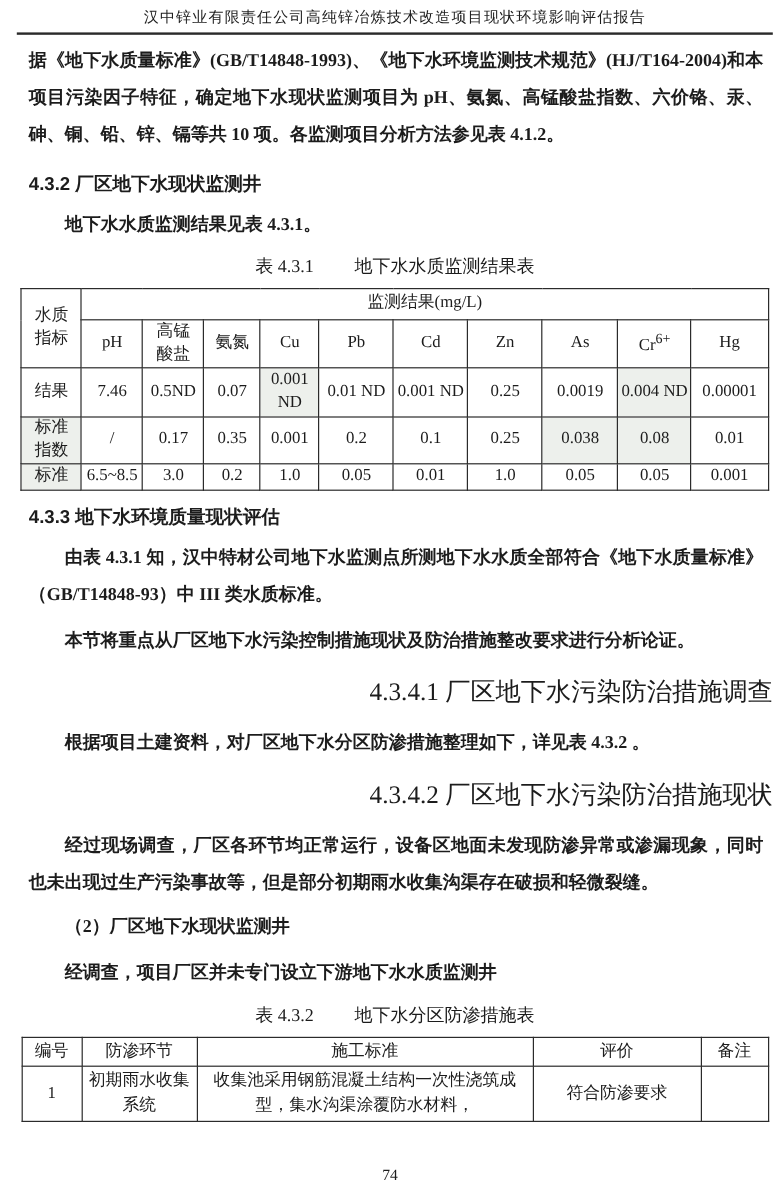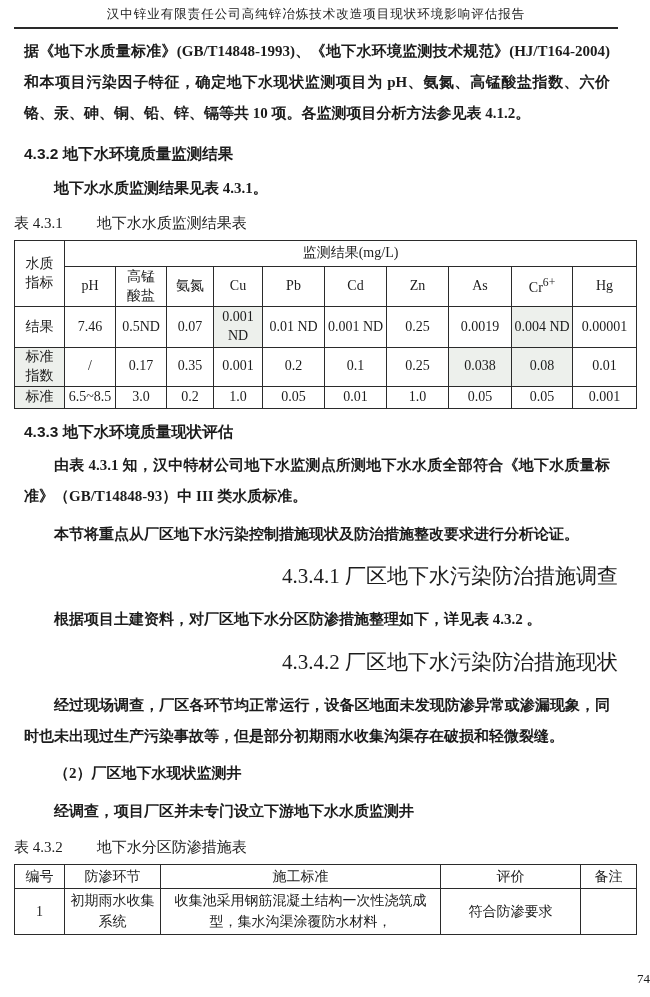--- a/index.html
+++ b/index.html
@@ -1,66 +1,66 @@
 <!DOCTYPE html>
 <html><head>
 <meta charset="utf-8">
 <style>
   html,body{margin:0;padding:0;background:#888;}
   .page{
     width:650px;height:997px;margin:0 auto;background:#ffffff;
     font-family:"Liberation Serif","DejaVu Serif",serif;color:#1c1c1c;
     position:relative;overflow:hidden;box-sizing:border-box;
-    padding:6px 32px 0 14px;
+    padding:6px 6px 0 14px;
   }
   .doc-header{
     text-align:center;font-size:12.5px;letter-spacing:1px;
     padding-bottom:4px;border-bottom:2px solid #2a2a2a;
   }
   .body-p{
     font-size:15px;line-height:2.05;text-align:justify;
     margin:7px 8px 0 10px;text-indent:2em;font-weight:bold;
   }
   .noindent{text-indent:0;}
   .sec-h{
     font-size:15.5px;font-weight:bold;margin:14px 0 0 10px;line-height:1.5;
     font-family:"Liberation Sans","DejaVu Sans",sans-serif;
   }
   .subsec-h{
     font-size:21px;font-weight:normal;margin:8px 0 0 10px;line-height:1.9;text-align:right;
   }
   .caption{
-    text-align:left;font-size:15px;margin:10px 0 6px 0;line-height:1.4;
+    text-align:center;font-size:15px;margin:10px 0 6px 0;line-height:1.4;
   }
   .caption .cap-label{margin-right:34px;}
   table{border-collapse:collapse;table-layout:fixed;margin:4px auto;width:622px;}
   td{
     border:1px solid #2b2b2b;font-size:14px;text-align:center;
     vertical-align:middle;padding:1px 2px;line-height:1.35;
     word-break:break-all;overflow:hidden;
   }
   .pad-wide{padding:0 8px;}
   .tint{background:#edf0ec;}
   .note-line{font-size:10.5px;margin:3px 0 0 10px;line-height:1.5;}
   .t2 td{font-size:14px;line-height:1.5;}
   .footer-page{
     position:absolute;bottom:10px;left:0;width:100%;
-    text-align:right;font-size:13px;
+    text-align:center;font-size:13px;
   }
 </style>
 </head>
 <body>
 
 <div class="page">
 
   <div class="doc-header">汉中锌业有限责任公司高纯锌冶炼技术改造项目现状环境影响评估报告</div>
 
   <p class="body-p noindent">据《地下水质量标准》(GB/T14848-1993)、《地下水环境监测技术规范》(HJ/T164-2004)和本项目污染因子特征，确定地下水现状监测项目为 pH、氨氮、高锰酸盐指数、六价铬、汞、砷、铜、铅、锌、镉等共 10 项。各监测项目分析方法参见表 4.1.2。</p>
 
-  <div class="sec-h">4.3.2 地下水环境质量监测结果</div>
+  <div class="sec-h">4.3.2 厂区地下水现状监测井</div>
 
   <p class="body-p">地下水水质监测结果见表 4.3.1。</p>
 
   <div class="caption">
     <span class="cap-label">表 4.3.1</span><span>地下水水质监测结果表</span>
   </div>
 
   <table class="t1">
     <colgroup>
       <col style="width:50px">

